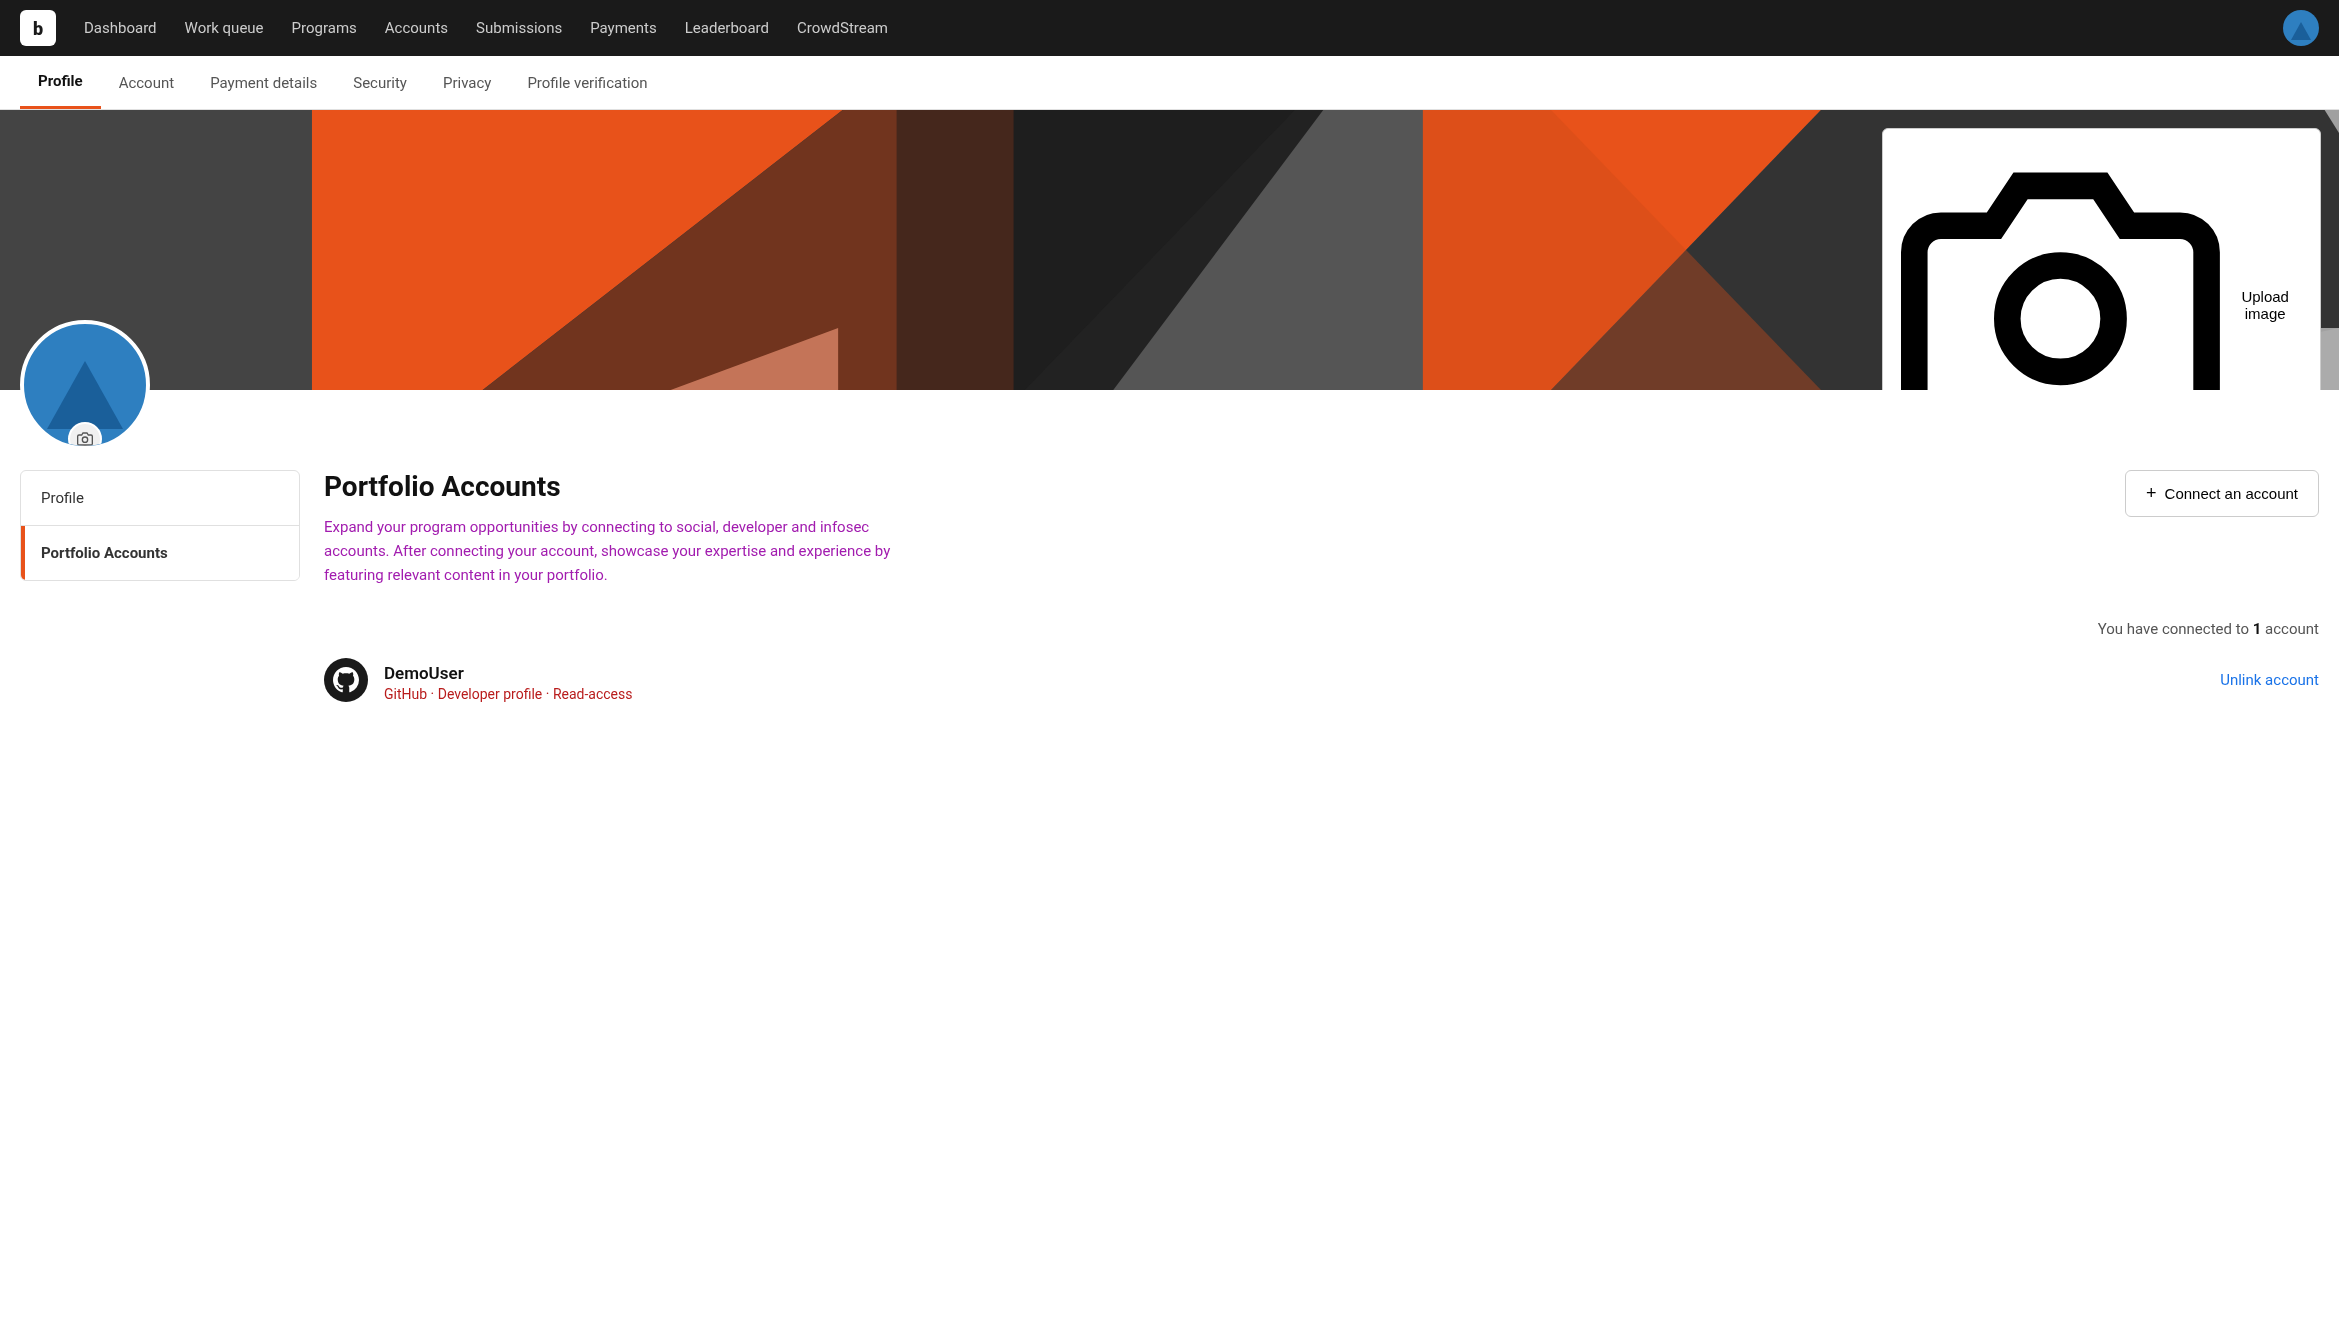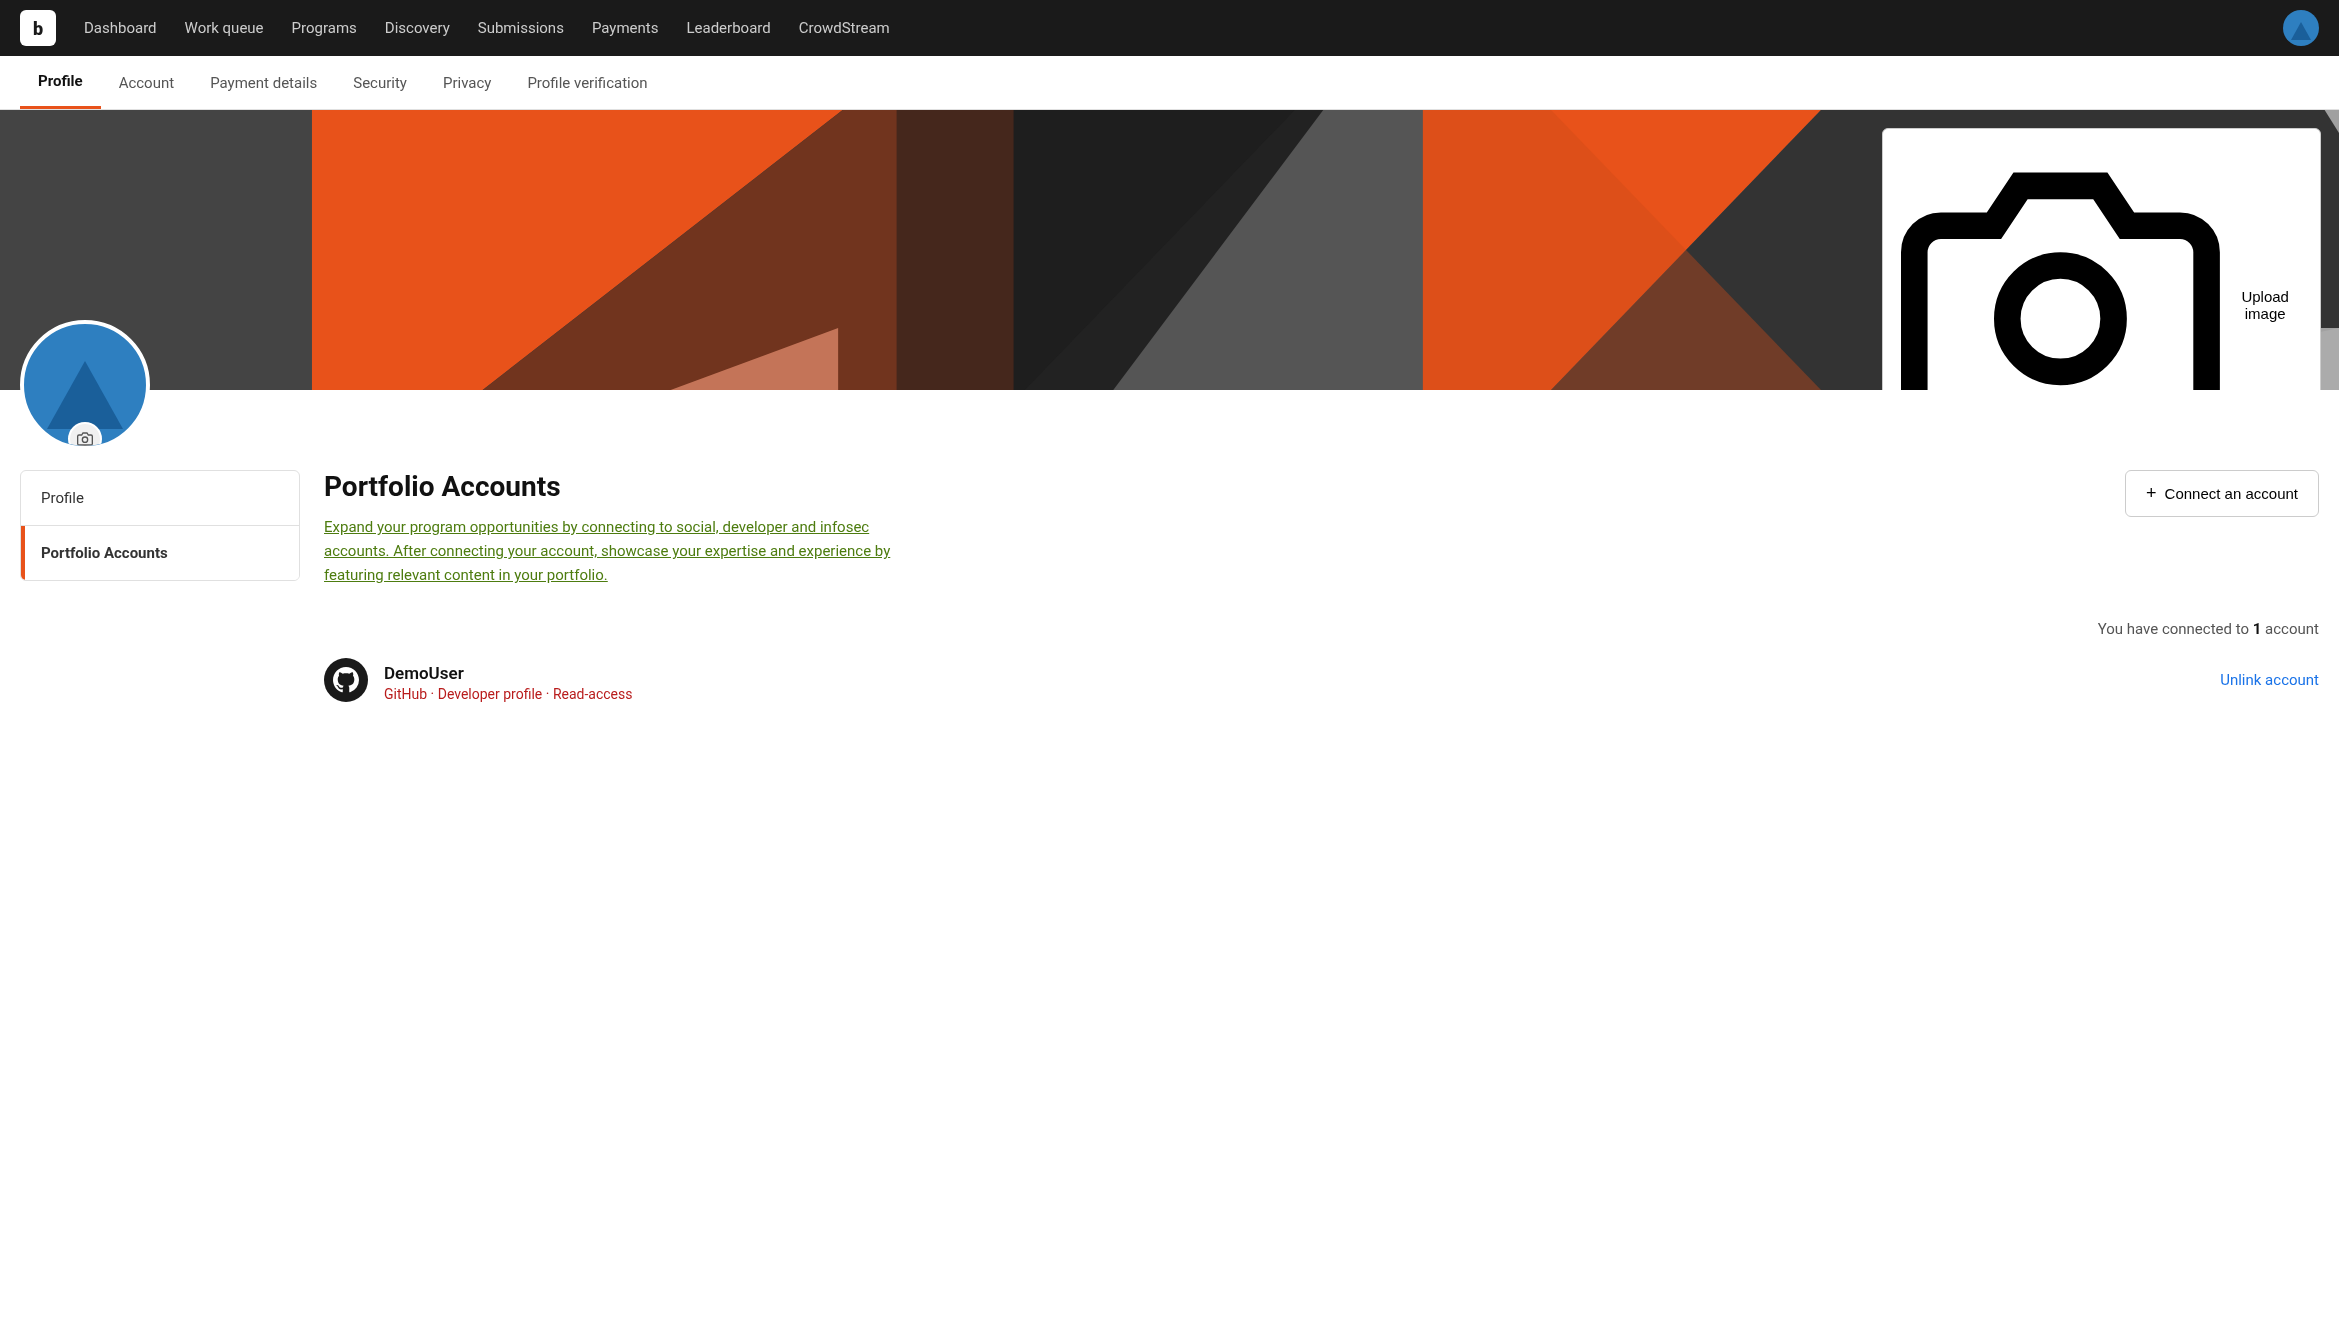--- a/index.html
+++ b/index.html
@@ -169,24 +169,23 @@
       gap: 20px;
     }
     .portfolio-title-block h1 {
       font-size: 28px;
       font-weight: 700;
       margin-bottom: 12px;
       color: #111;
     }
     .portfolio-title-block p {
       font-size: 15px;
-      color: #4d7c0f;
+      color: #a21caf;
       line-height: 1.6;
       max-width: 600px;
-      text-decoration: underline;
     }
     .connect-account-btn {
       flex-shrink: 0;
       background: #fff;
       border: 1px solid #ccc;
       border-radius: 6px;
       padding: 12px 20px;
       font-size: 15px;
       cursor: pointer;
       display: flex; align-items: center; gap: 8px;
@@ -245,21 +244,21 @@
     .camera-svg { width: 18px; height: 18px; }
   </style>
 </head>
 <body>
 
 <nav class="top-nav">
   <div class="logo">b</div>
   <a href="#">Dashboard</a>
   <a href="#">Work queue</a>
   <a href="#">Programs</a>
-  <a href="#">Discovery</a>
+  <a href="#">Accounts</a>
   <a href="#">Submissions</a>
   <a href="#">Payments</a>
   <a href="#">Leaderboard</a>
   <a href="#">CrowdStream</a>
   <div class="spacer"></div>
   <div class="avatar">
     <div class="avatar-shape"></div>
   </div>
 </nav>
 

